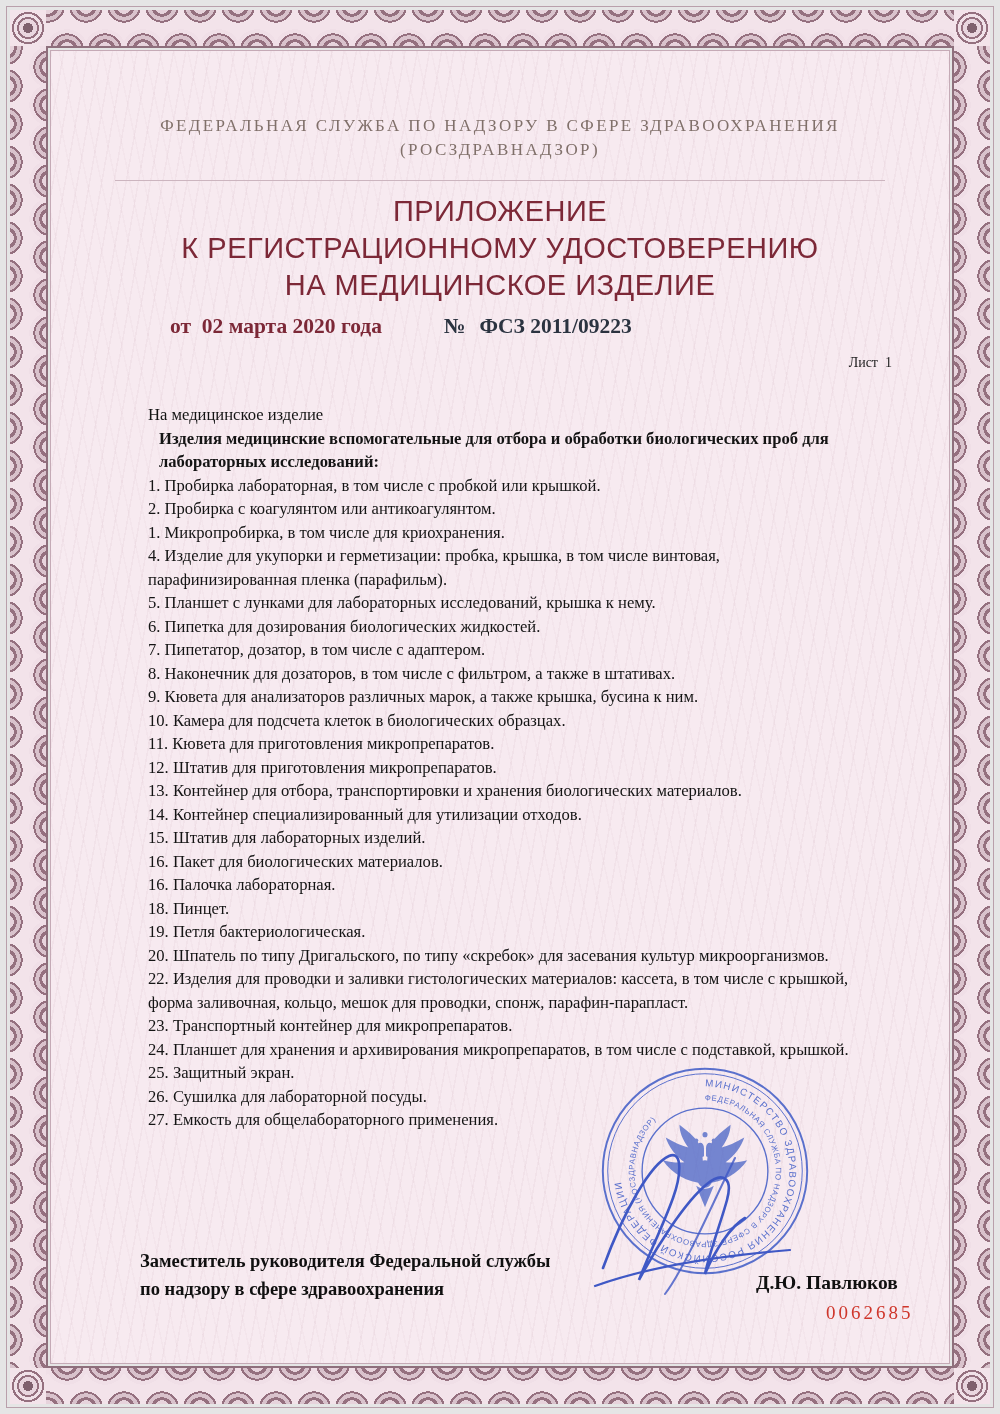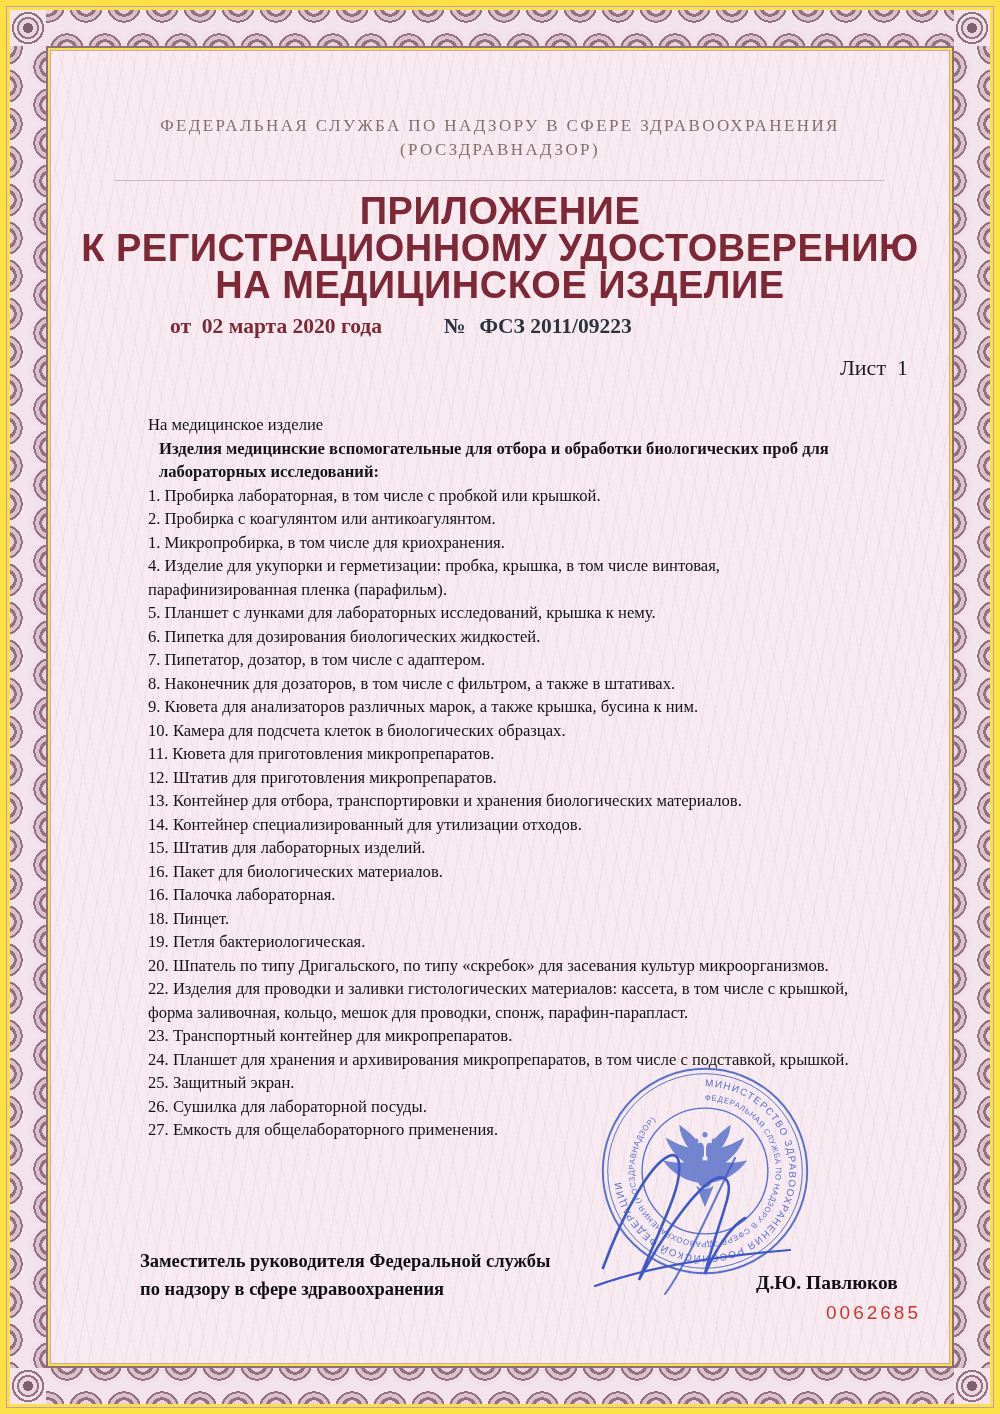--- a/index.html
+++ b/index.html
@@ -1,18 +1,18 @@
 <!DOCTYPE html>
 <html><head>
 <meta charset="utf-8">
 <style>
   html,body { margin:0; padding:0; background:#ffffff; }
   .certificate {
     position:relative; width:1000px; height:1414px; margin:0 auto;
-    background:#fde047; overflow:hidden;
+    background:#e5e5e5; overflow:hidden;
     font-family:"Liberation Serif", serif; color:#161616;
   }
 
   
   .frame-line-outer { position:absolute; inset:6px; border:1px solid #b9a0ab; pointer-events:none; }
   .band { position:absolute; background-color:#f3e3ea; }
   .band-h {
     left:10px; right:10px; height:36px; background-repeat:repeat-x;
     background-image:
       radial-gradient(circle at 50% 112%, #7f616e 0 4px, #e7d3dc 4px 8px, #95707f 8px 11px, #d9c2cc 11px 15px, #95707f 15px 17px, #f0dfe7 17px 21px, rgba(0,0,0,0) 21px),
@@ -49,43 +49,43 @@
 
   
   .content { position:absolute; inset:52px; }
 
   .agency { margin-top:62px; text-align:center; color:#80706a;
     font-size:17px; letter-spacing:2.4px; line-height:23px; }
   .agency-abbr { text-align:center; color:#80706a; font-size:17px; letter-spacing:2.4px; margin-top:3px; }
   .header-rule { width:86%; height:1px; background:#ccb5bf; margin:20px auto 0; }
 
   .title { margin-top:12px; text-align:center; color:#7c2837;
-    font-family:"Liberation Sans", sans-serif; font-weight:bold;
-    font-size:38px; line-height:37px; letter-spacing:0.5px; }
+    font-family:"Liberation Sans", sans-serif; font-weight:normal;
+    font-size:29px; line-height:37px; letter-spacing:0.5px; }
 
   .issue-row { display:flex; align-items:baseline; margin-top:10px; padding-left:118px; }
   .issue-date { font-weight:bold; font-size:21.5px; color:#7c2837; white-space:pre; }
   .issue-number { margin-left:62px; font-weight:bold; font-size:21.5px; color:#2b3340; }
   .issue-number .num-sign { margin-right:14px; }
 
-  .sheet-row { margin-top:16px; padding-right:40px; text-align:right;
-    font-size:22px; color:#1d1d1d; white-space:pre; }
+  .sheet-row { margin-top:16px; padding-right:56px; text-align:right;
+    font-size:14px; color:#1d1d1d; white-space:pre; }
 
   .body-block { margin:32px 92px 0 96px; font-size:16.6px; line-height:23.5px; color:#141414; }
   .intro-line { font-weight:normal; }
   .subject-heading { font-weight:bold;margin-left:11px; }
   .list-item { font-weight:normal; }
 
   
   .signatory { position:absolute; left:140px; top:1248px; font-weight:bold;
     font-size:18.5px; line-height:27.5px; color:#101010; }
   .signatory-name { position:absolute; left:756px; top:1272px; font-weight:bold;
     font-size:19.5px; color:#101010; }
   .serial-number { position:absolute; left:826px; top:1302px; color:#cf362b;
-    font-family:Liberation Sans, sans-serif; font-size:19px; letter-spacing:3px; }
+    font-family:Liberation Serif, serif; font-size:19px; letter-spacing:3px; }
 
   .stamp { position:absolute; left:592px; top:1058px; width:226px; height:226px; opacity:0.88; }
   .signature-svg { position:absolute; left:585px; top:1118px; width:220px; height:180px; }
 </style>
 </head>
 <body>
 
 <div class="certificate">
 
   <div class="frame-line-outer"></div>

